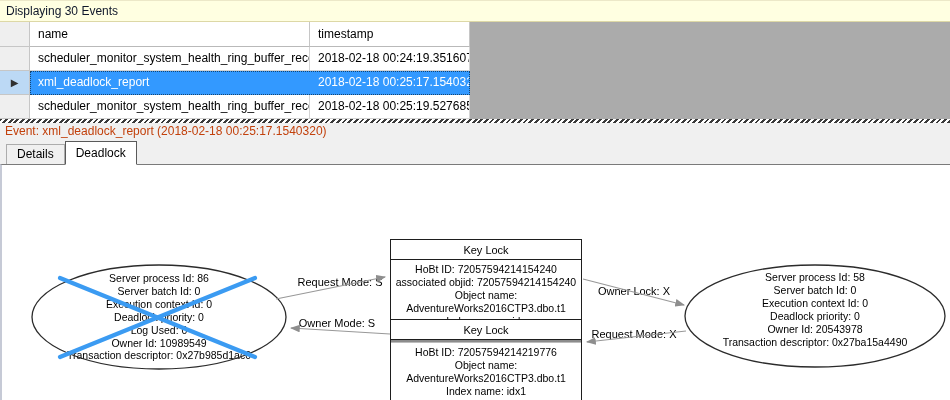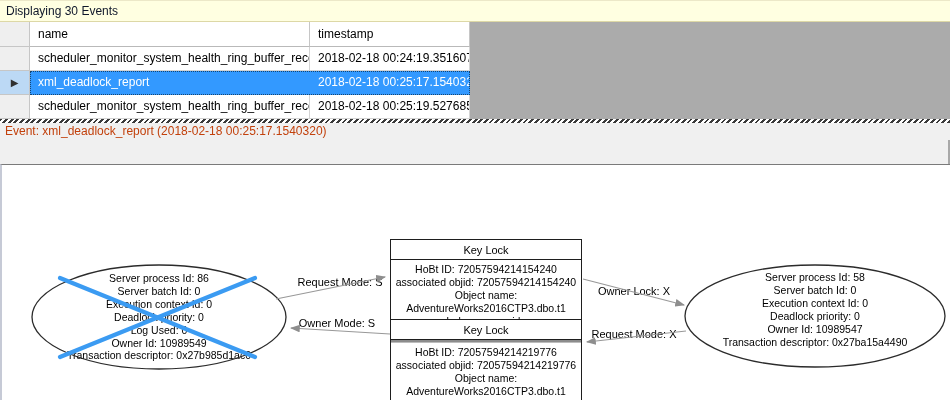--- a/index.html
+++ b/index.html
@@ -107,60 +107,63 @@
         </div>
       </div>
 
     </div>
   </div>
 
   <div class="splitter"></div>
 
   <div class="event-label">Event: xml_deadlock_report (2018-02-18 00:25:17.1540320)</div>
 
+  <div class="tabstrip">
+    <div class="tab inactive">Details</div>
+    <div class="tab active">Deadlock</div>
+  </div>
 
   <div class="pane">
 
     <div class="layer-text">
 
       <div class="node-text" style="left:32px; top:107px; width:250px;">
         <div>Server process Id: 86</div>
         <div>Server batch Id: 0</div>
         <div>Execution context Id: 0</div>
         <div>Deadlock priority: 0</div>
         <div>Log Used: 0</div>
         <div>Owner Id: 10989549</div>
         <div>Transaction descriptor: 0x27b985d1ac0</div>
       </div>
 
       <div class="node-text" style="left:688px; top:106px; width:250px;">
         <div>Server process Id: 58</div>
         <div>Server batch Id: 0</div>
         <div>Execution context Id: 0</div>
         <div>Deadlock priority: 0</div>
-        <div>Owner Id: 10989547</div>
+        <div>Owner Id: 20543978</div>
         <div>Transaction descriptor: 0x27ba15a4490</div>
       </div>
 
       <div class="lock-box" style="left:388px; top:74px;">
         <div class="lock-title">Key Lock</div>
         <div class="lock-body">
           <div>HoBt ID: 72057594214154240</div>
           <div>associated objid: 72057594214154240</div>
           <div>Object name: AdventureWorks2016CTP3.dbo.t1</div>
           <div>Index name: cidx</div>
         </div>
       </div>
 
       <div class="lock-box" style="left:388px; top:154px;">
         <div class="lock-title">Key Lock</div>
         <div class="lock-sep"></div>
         <div class="lock-body">
           <div>HoBt ID: 72057594214219776</div>
-          <div>associated objid: 72057594214219776</div>
           <div>Object name: AdventureWorks2016CTP3.dbo.t1</div>
           <div>Index name: idx1</div>
         </div>
       </div>
 
       <div class="edge-label" style="left:283px; top:111px; width:110px;">Request Mode: S</div>
       <div class="edge-label" style="left:285px; top:152px; width:100px;">Owner Mode: S</div>
       <div class="edge-label" style="left:582px; top:120px; width:100px;">Owner Lock: X</div>
       <div class="edge-label" style="left:580px; top:163px; width:104px;">Request Mode: X</div>
     </div>

